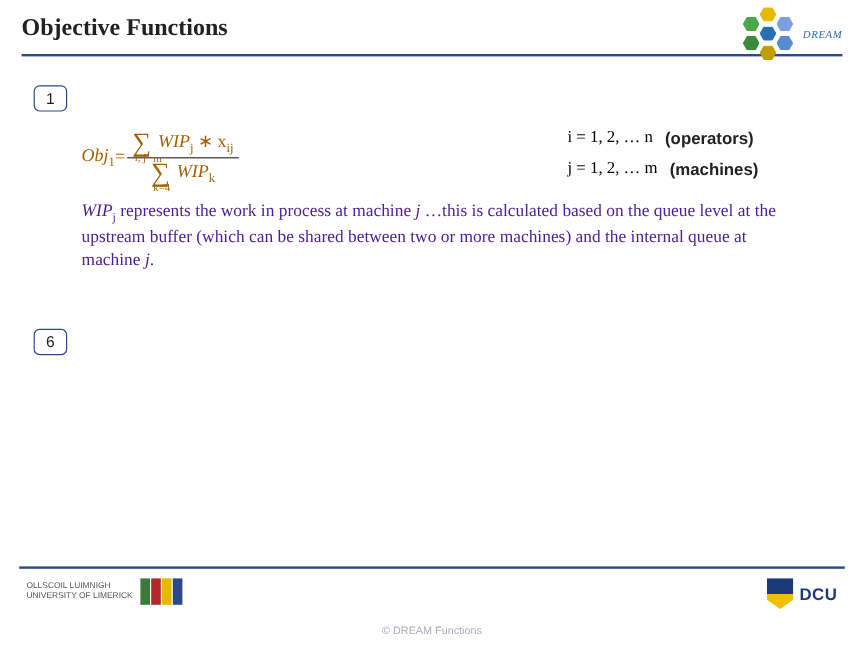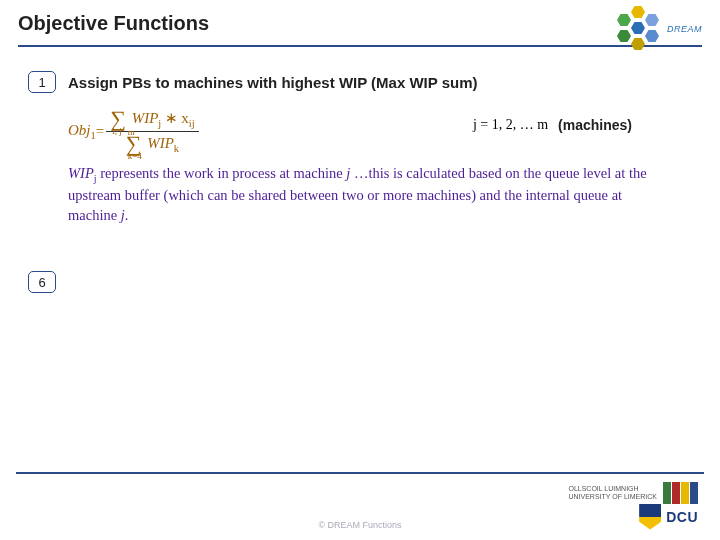--- a/index.html
+++ b/index.html
@@ -9,20 +9,21 @@
     font-family: Arial, Helvetica, sans-serif;
     background: #fff;
     position: relative;
     overflow: hidden;
   }
   .header {
     display: flex;
     align-items: flex-start;
     padding: 12px 18px 6px 18px;
     position: relative;
+    font-family: Liberation Serif, serif;
   }
   .title {
     font-size: 20px;
     font-weight: bold;
     color: #222;
   }
   .dream-logo {
     position: absolute;
     right: 18px;
     top: 6px;
@@ -158,24 +159,23 @@
     right: 0;
     height: 68px;
   }
   .footer-rule {
     height: 1.5px;
     background: #2a4a8a;
     margin: 0 16px 8px 16px;
   }
   .footer-row {
     display: flex;
-    align-items: flex-end;
+    align-items: flex-start;
     justify-content: space-between;
     padding: 0 22px;
-    flex-direction: column;
   }
   .ul-logo {
     display: flex;
     align-items: center;
     gap: 6px;
   }
   .ul-text {
     font-size: 7px;
     line-height: 1.1;
     color: #555;
@@ -238,41 +238,44 @@
     </div>
     <div class="dream-text">DREAM</div>
   </div>
 </div>
 <div class="rule"></div>
 
 <div class="content">
 
   <div class="obj-row">
     <div class="num-box">1</div>
-    <div class="obj-text">Assign PBs to machines with highest WIP (Max WIP sum)</div>
   </div>
 
   <div style="display:flex;align-items:flex-start;">
     <div class="formula-box" style="padding-left:40px;display:flex;align-items:center;">
       <span><em>Obj</em><sub>1</sub></span>
       <span> = </span>
       <span class="frac">
         <span class="num">
           <span class="bigop">∑<span class="sub">i, j</span></span>
           <em> WIP</em><sub>j</sub>
           <span> ∗ x</span><sub>ij</sub>
         </span>
         <span class="den">
           <span class="bigop">∑<span class="sup">m</span><span class="sub">k=4</span></span>
           <em> WIP</em><sub>k</sub>
         </span>
       </span>
     </div>
     <div style="flex:1"></div>
     <div style="padding-right:60px;">
+      <div class="index-line" style="padding-right:0;justify-content:flex-start;">
+        <span class="expr">i = 1, 2, … n</span>
+        <span class="index-label">(operators)</span>
+      </div>
       <div class="index-line" style="padding-right:0;justify-content:flex-start;margin-top:10px;">
         <span class="expr">j = 1, 2, … m</span>
         <span class="index-label">(machines)</span>
       </div>
     </div>
   </div>
 
   <div class="desc">
     <em>WIP</em><sub>j</sub><span> represents the work in process at machine </span><em>j</em><span> …this is calculated based on the queue level at the upstream buffer (which can be shared between two or more machines) and the internal queue at machine </span><em>j</em><span>.</span>
   </div>

